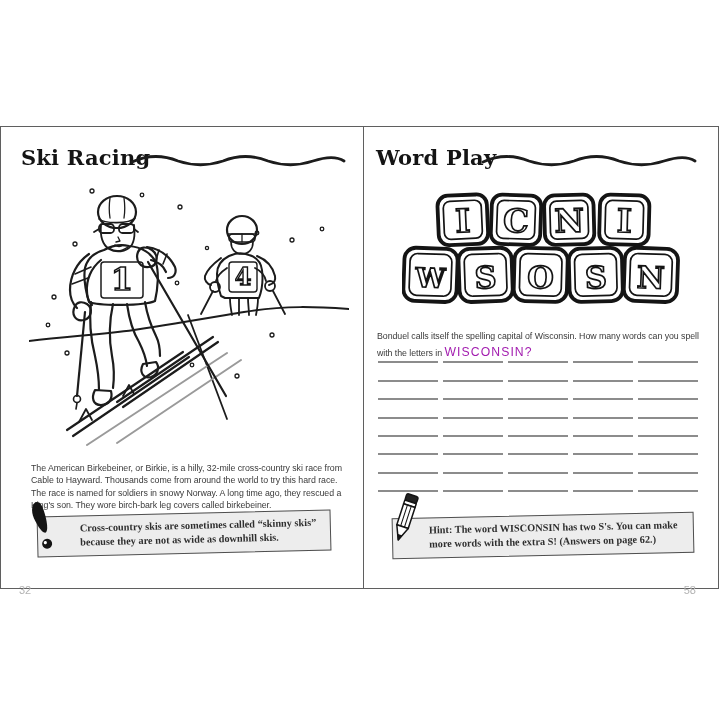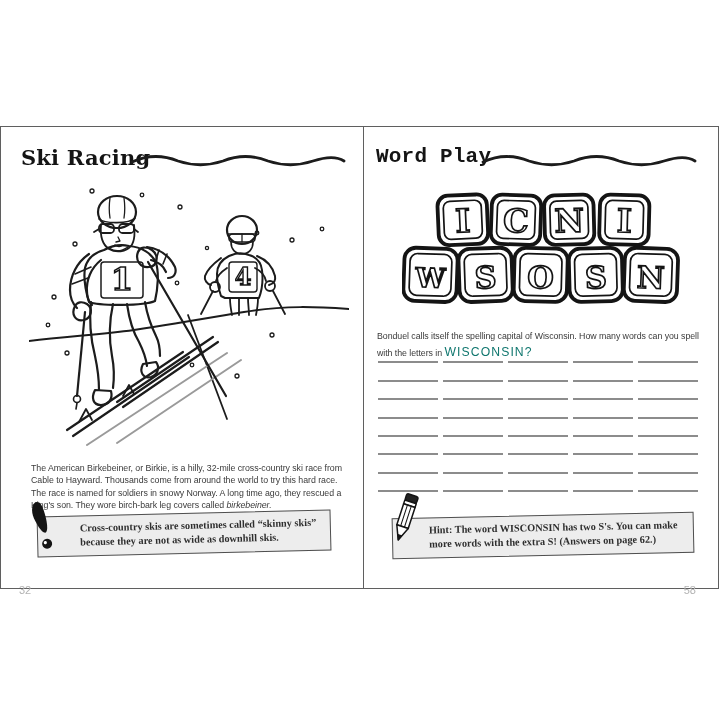--- a/index.html
+++ b/index.html
@@ -3,38 +3,38 @@
 <meta charset="utf-8">
 <style>
   html,body{margin:0;padding:0;}
   body{width:720px;height:720px;background:#ffffff;font-family:"Liberation Sans",sans-serif;position:relative;overflow:hidden;}
   .spread{position:absolute;left:0;top:126px;width:719px;height:463px;border:1.5px solid #5f5f5f;box-sizing:border-box;display:flex;background:#fff;}
   .page{position:relative;height:100%;box-sizing:border-box;background:#fff;}
   .page.left{width:363px;border-right:1.5px solid #5f5f5f;}
   .page.right{flex:1;}
   .page-title{position:absolute;top:18px;margin:0;font-family:"DejaVu Serif",serif;font-weight:bold;font-size:21px;color:#141414;letter-spacing:.2px;white-space:nowrap;}
   .page.left .page-title{left:20px;}
-  .page.right .page-title{left:12px;font-family:Liberation Mono, monospace;}
+  .page.right .page-title{left:12px;}
   .wavy{position:absolute;top:26px;height:16px;}
   .page.left .wavy{left:128px;width:218px;}
   .page.right .wavy{left:116px;width:218px;}
   .ski-svg{position:absolute;left:28px;top:57px;width:320px;height:262px;}
   .body-text{position:absolute;left:30px;top:326px;width:318px;font-size:8.8px;line-height:1.42;color:#3a3a3a;letter-spacing:-.05px;}
-  .ital{font-style:italic;}
+  .ital{}
   .tip-box,.hint-box{position:absolute;background:#ededed;border:1.5px solid #4f4f4f;box-sizing:border-box;font-family:"Liberation Serif",serif;font-weight:bold;font-size:10.3px;line-height:1.32;color:#2e2e2e;}
   .tip-box{left:36px;top:386px;width:294px;height:41px;transform:rotate(-1.4deg);padding:5px 8px 4px 42px;}
   .hint-box{left:28px;top:388px;width:302px;height:41px;transform:rotate(-1.2deg);padding:5px 8px 4px 36px;}
   .bang-icon{position:absolute;left:28px;top:372px;width:30px;height:56px;z-index:2;}
   .pencil-icon{position:absolute;left:24px;top:366px;width:34px;height:52px;z-index:2;}
   .page-num{position:absolute;top:422px;font-size:11px;color:#b3b3b3;margin-top:35px;}
   .page.left .page-num{left:18px;}
   .page.right .page-num{right:22px;}
   .blocks-svg{position:absolute;left:38px;top:62px;width:285px;height:129px;}
   .instruction{position:absolute;left:13px;top:194px;width:336px;font-size:8.8px;line-height:1.5;color:#3a3a3a;letter-spacing:-.05px;}
-  .bigword{font-size:12.2px;letter-spacing:1.1px;color:#0f766e;}
+  .bigword{font-size:12.2px;letter-spacing:1.1px;color:#a21caf;}
   .answer-grid{position:absolute;left:14px;top:218px;width:320px;display:grid;grid-template-columns:repeat(5,1fr);column-gap:5px;grid-auto-rows:18.4px;}
   .answer-line{border-bottom:2px solid #8c8c8c;}
 </style>
 </head>
 <body>
 
 <div class="spread">
 
   <div class="page left">
     <h1 class="page-title">Ski Racing</h1>

